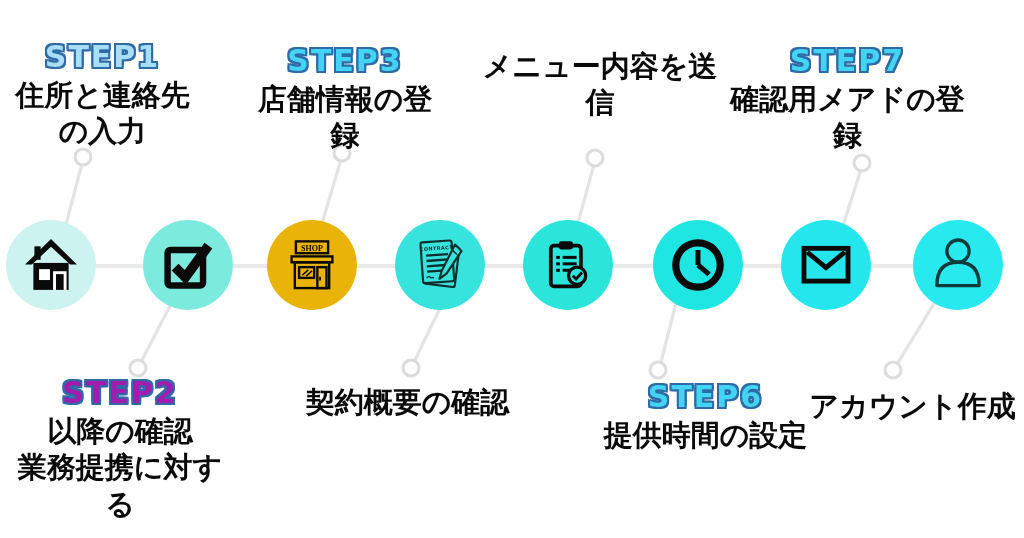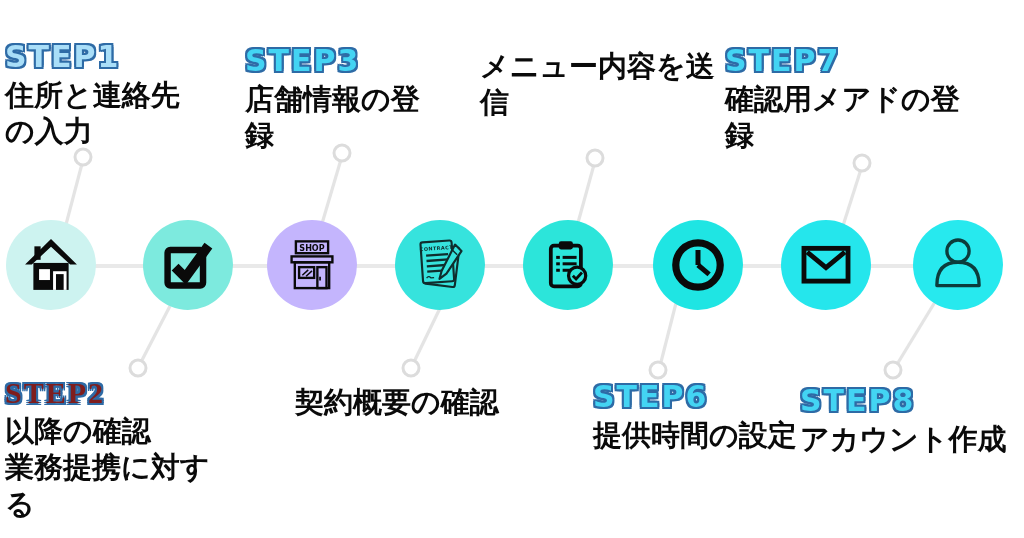--- a/index.html
+++ b/index.html
@@ -7,21 +7,21 @@
     position:relative;width:1024px;height:538px;overflow:hidden;
     background:#ffffff;
     font-family:"DejaVu Sans","Liberation Sans",sans-serif;
   }
   #connector-layer{position:absolute;left:0;top:0;z-index:1;}
   .step-circle{
     position:absolute;top:220px;width:90px;height:90px;border-radius:50%;
     display:flex;align-items:center;justify-content:center;z-index:2;
   }
   .label-block{
-    position:absolute;text-align:left;z-index:3;
+    position:absolute;text-align:center;z-index:3;
   }
   .step-label{
     font-size:30px;font-weight:800;letter-spacing:2px;line-height:1.1;
     text-shadow:-2px -2px 0 #2e6ba6, 2px -2px 0 #2e6ba6, -2px 2px 0 #2e6ba6,
                  2px 2px 0 #2e6ba6, -2px 0 0 #2e6ba6, 2px 0 0 #2e6ba6,
                  0 -2px 0 #2e6ba6, 0 2px 0 #2e6ba6;
   }
   .step-desc{
     margin-top:4px;font-size:29px;font-weight:900;color:#0a0a0a;line-height:1.25;
   }
@@ -65,21 +65,21 @@
       <rect x="29" y="33" width="13" height="18" fill="#ffffff"></rect>
       <rect x="31.8" y="35.8" width="7.4" height="15.2" fill="#0a0a0a"></rect>
     </svg>
   </div>
   <div class="step-circle" style="left: 143px; background: rgb(125, 234, 222);">
     <svg width="58" height="58" viewBox="0 0 54 54">
       <rect x="8" y="13" width="33" height="33" rx="2.5" fill="none" stroke="#0a0a0a" stroke-width="6"></rect>
       <path d="M15,29 L24.5,38.5 L46,9" fill="none" stroke="#0a0a0a" stroke-width="9" stroke-linejoin="miter"></path>
     </svg>
   </div>
-  <div class="step-circle" style="left: 267px; background: #c4b5fd;">
+  <div class="step-circle" style="left: 267px; background: #eab308; font-family: Liberation Serif, serif;">
     <svg width="58" height="58" viewBox="0 0 54 54">
       <g fill="none" stroke="#0a0a0a" stroke-width="2.2">
         <rect x="12" y="5" width="30" height="11"></rect>
         <rect x="8" y="19" width="38" height="5.5"></rect>
         <rect x="11" y="24.5" width="32" height="24"></rect>
         <rect x="15" y="29" width="14" height="10"></rect>
         <rect x="32" y="29" width="8.5" height="19.5"></rect>
         <line x1="18" y1="36.5" x2="23.5" y2="31.5" stroke-width="1.4"></line>
         <line x1="21.5" y1="37.5" x2="27" y2="32.5" stroke-width="1.4"></line>
         <line x1="34.5" y1="38" x2="34.5" y2="41.5" stroke-width="1.6"></line>
@@ -160,37 +160,36 @@
     </div>
   </div>
   <div class="label-block" style="left:725px;top:44px;width:245px">
     <div class="step-label" style="color: rgb(67, 212, 243);">STEP7</div>
     <div class="step-desc">
       <div>確認用メアドの登録</div>
     </div>
   </div>
 
   <div class="label-block" style="left:5px;top:376px;width:230px">
-    <div class="step-label" style="color: #7f1d1d; font-family: Liberation Serif, serif;">STEP2</div>
+    <div class="step-label" style="color: #a21caf;">STEP2</div>
     <div class="step-desc">
       <div>以降の確認</div>
       <div>業務提携に対する</div>
     </div>
   </div>
   <div class="label-block" style="left:295px;top:380px;width:225px">
     <div class="step-desc">
       <div>契約概要の確認</div>
     </div>
   </div>
   <div class="label-block" style="left:593px;top:380px;width:225px">
     <div class="step-label" style="color: rgb(67, 212, 243);">STEP6</div>
     <div class="step-desc">
       <div>提供時間の設定</div>
     </div>
   </div>
   <div class="label-block" style="left:800px;top:384px;width:225px">
-    <div class="step-label" style="color: rgb(67, 212, 243);">STEP8</div>
     <div class="step-desc">
       <div>アカウント作成</div>
     </div>
   </div>
 
 </div>
 
 </body></html>

